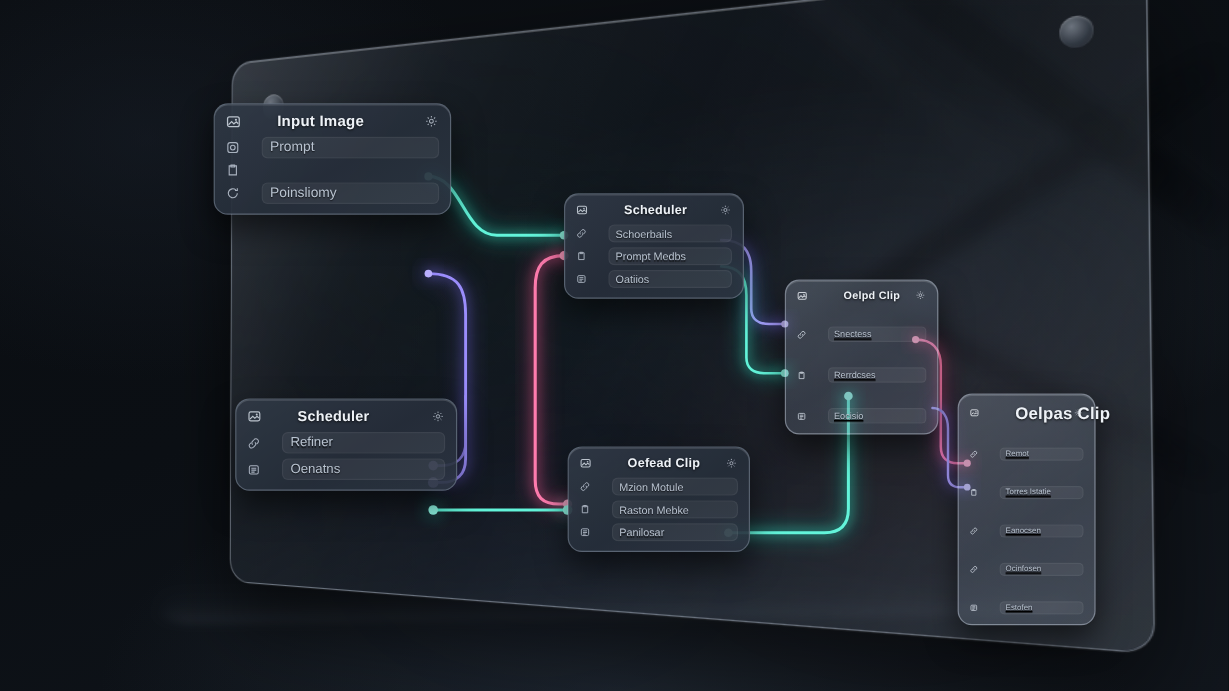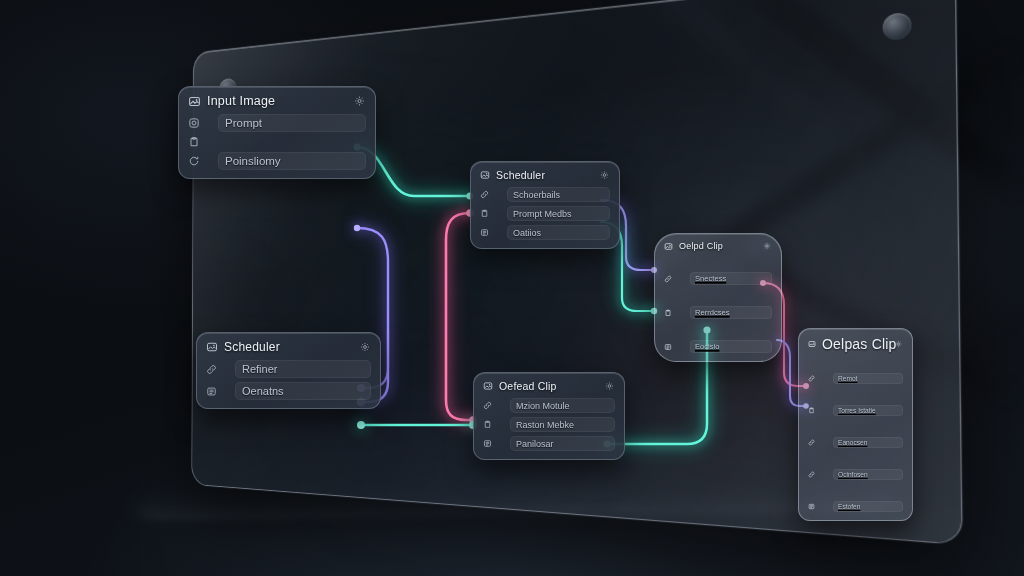--- a/index.html
+++ b/index.html
@@ -67,40 +67,40 @@
   svg.wires{position:absolute;inset:0;width:1024px;height:576px;overflow:visible;}
 
   .node{position:absolute;border-radius:12px;pointer-events:auto;
     background:linear-gradient(150deg, rgba(48,57,70,.93) 0%, rgba(38,46,58,.93) 55%, rgba(44,53,66,.92) 100%);
     border:1px solid rgba(176,190,208,.34);
     box-shadow:0 12px 26px rgba(0,0,0,.55), inset 0 1px 0 rgba(255,255,255,.14);
     padding:7px 9px 8px 9px;}
   .node.lit{background:linear-gradient(150deg, rgba(126,138,154,.40) 0%, rgba(92,104,122,.36) 55%, rgba(108,120,138,.34) 100%);
     border:1px solid rgba(210,220,234,.42);}
   .node-head{display:flex;align-items:center;gap:6px;margin-bottom:6px;position:relative;}
-  .node-title{color:#eef2f7;font-weight:normal;letter-spacing:.2px;white-space:nowrap;
-    text-shadow:0 1px 2px rgba(0,0,0,.75);}
+  .node-title{color:#eef2f7;font-weight:bold;letter-spacing:.2px;white-space:nowrap;
+    text-shadow:0 1px 2px rgba(0,0,0,.75);margin-left:24px;}
   .gear{position:absolute;right:1px;top:50%;transform:translateY(-50%);opacity:.75;}
   .row{display:flex;align-items:center;gap:18px;margin-top:4px;}
   .row-pill{flex:1;border-radius:5px;background:rgba(255,255,255,.055);
     border:1px solid rgba(255,255,255,.05);padding:2px 6px;
     color:#b9c3d0;white-space:nowrap;overflow:hidden;text-overflow:ellipsis;
     text-shadow:0 1px 1px rgba(0,0,0,.7);}
   .ico{flex:0 0 auto;opacity:.82;display:block;}
 
   
   #n-input   {left:178px;top:86px; width:178px;font-size:11.5px;}
   #n-input .node-title{font-size:12.5px;}
   #n-sched2  {left:196px;top:332px;width:165px;font-size:11px;}
   #n-sched2 .node-title{font-size:12px;}
   #n-sched1  {left:470px;top:161px;width:130px;font-size:9px;}
   #n-sched1 .node-title{font-size:10.5px;}
   #n-clip1   {left:473px;top:372px;width:132px;font-size:9px;}
   #n-clip1 .node-title{font-size:10.5px;}
-  #n-clip2   {left:654px;top:233px;width:108px;font-size:7.6px;border-radius:22px;}
+  #n-clip2   {left:654px;top:233px;width:108px;font-size:7.6px;}
   #n-clip2 .node-title{font-size:9px;}
   #n-clip3   {left:798px;top:328px;width:95px;font-size:6.6px;}
   #n-clip3 .node-title{font-size:14px;}
   #n-clip2 .row,#n-clip3 .row{margin-top:21px;text-decoration:underline;}
   #n-clip2 .row-pill,#n-clip3 .row-pill{padding:1px 4px;border-radius:4px;}
   #n-sched1 .row-pill,#n-clip1 .row-pill{padding:1.5px 5px;}
 </style>
 </head>
 <body>
 

